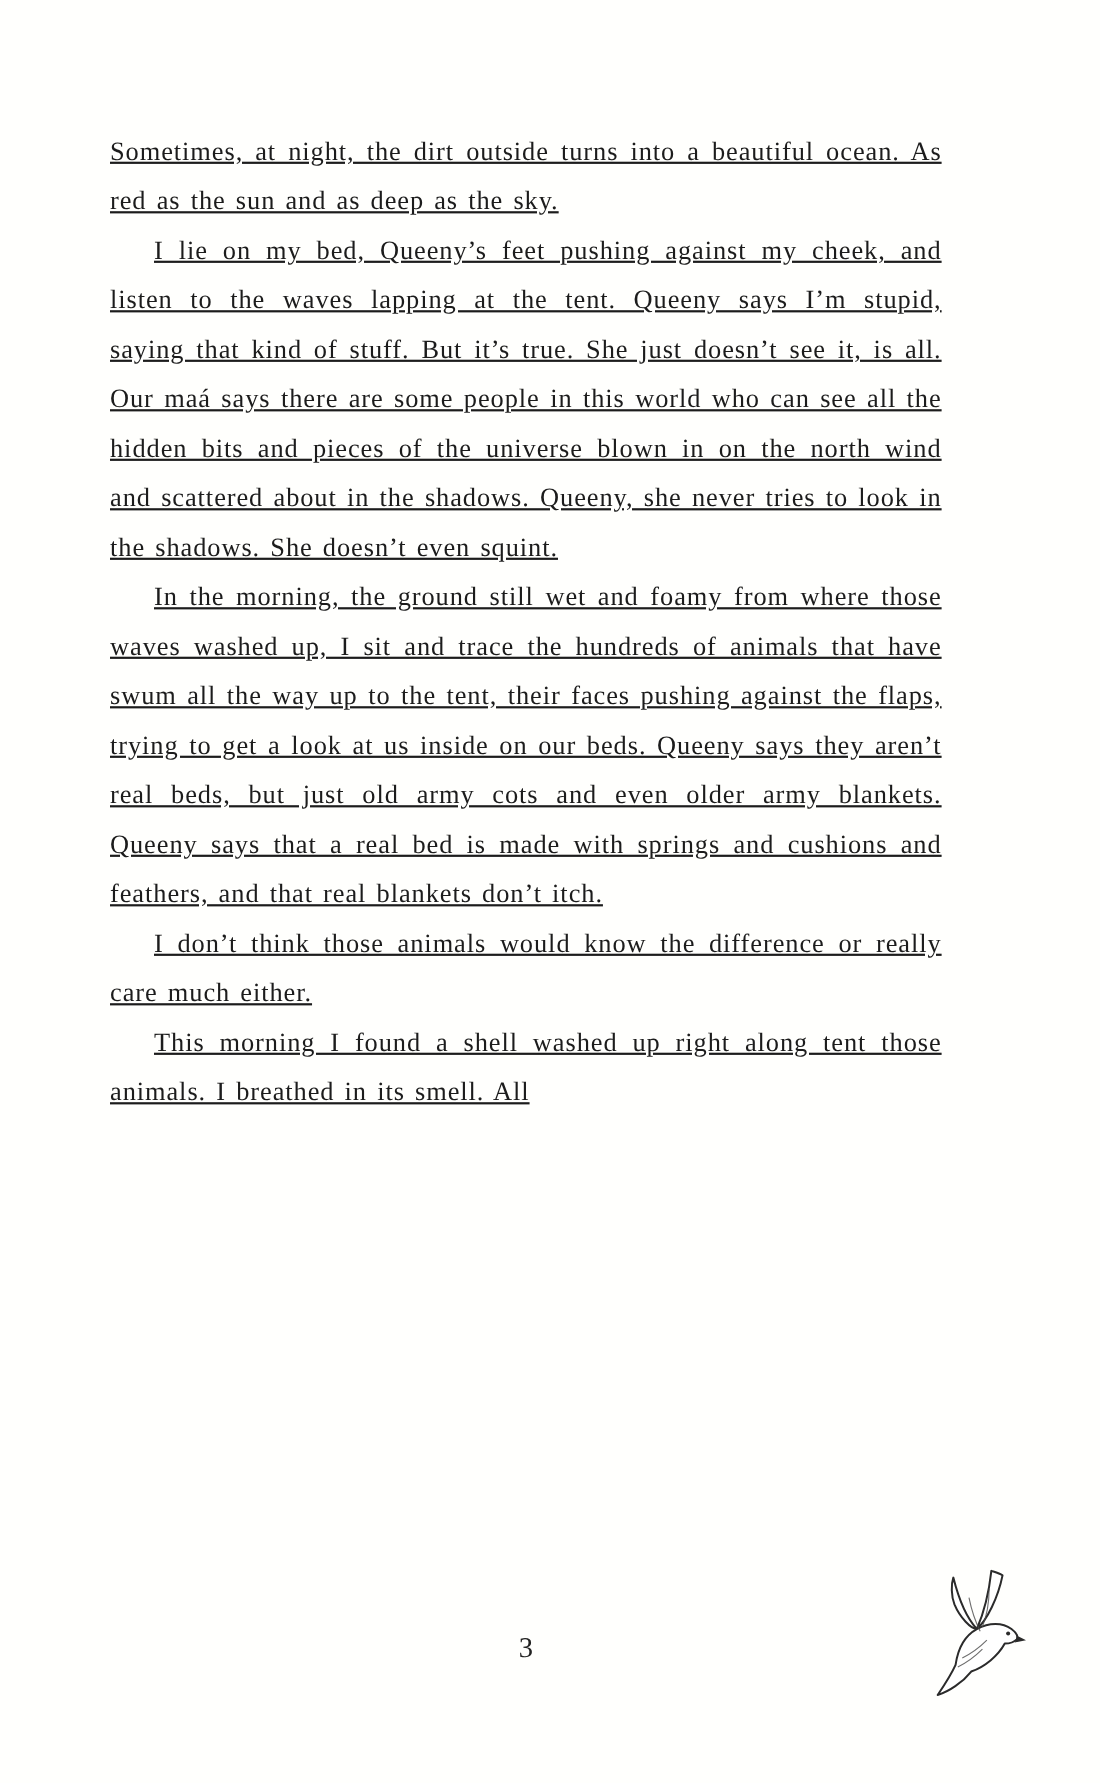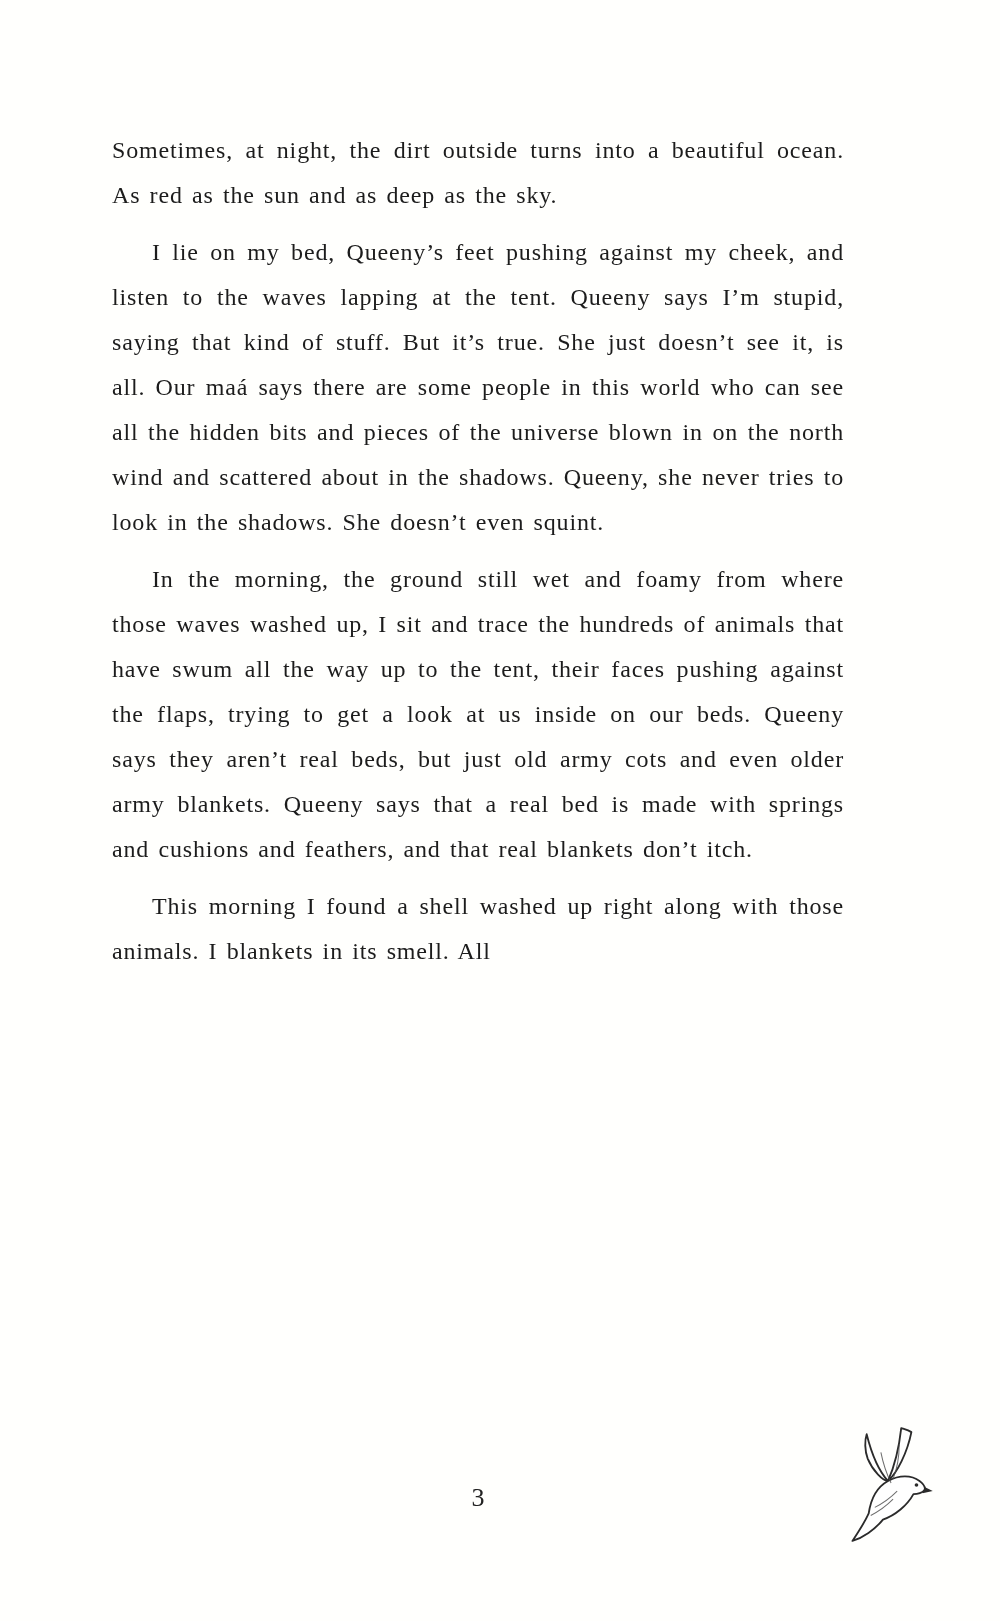--- a/index.html
+++ b/index.html
@@ -22,22 +22,23 @@
     left: 100px;
     top: 116px;
     width: 756px;
     font-size: 24px;
     line-height: 45px;
     text-align: justify;
     letter-spacing: 0.035em;
     word-spacing: 0.10em;
   }
   .para {
-    margin: 12px;
+    margin: 0;
     padding: 0;
+    text-decoration: underline;
   }
   .para.indent {
     text-indent: 40px;
   }
   .para em {
     font-style: italic;
   }
   .page-number {
     position: absolute;
     left: 100px;
@@ -62,21 +63,22 @@
 </style>
 </head>
 <body>
 
 <div class="page">
 
   <div class="text-block" id="paragraphs">
       <p class="para"><span>Sometimes, at night, the dirt outside turns into a beautiful ocean. As red as the sun and as deep as the sky.</span></p>
       <p class="para indent"><span>I lie on my bed, Queeny’s feet pushing against my cheek, and listen to the waves lapping at the tent. Queeny says I’m stupid, saying that kind of stuff. But it’s true. She just doesn’t see it, is all. Our maá says there are some people in this world who can see all the hidden bits and pieces of the universe blown in on the north wind and scattered about in the shadows. Queeny, she never tries to look in the shadows. She doesn’t even squint.</span></p>
       <p class="para indent"><span>In the morning, the ground still wet and foamy from where those waves washed up, I sit and trace the hundreds of animals that have swum all the way up to the tent, their faces pushing against the flaps, trying to get a look at us inside on our beds. Queeny says they aren’t real beds, but just old army cots and even older army blankets. Queeny says that a real bed is made with springs and cushions and feathers, and that real blankets don’t itch.</span></p>
-      <p class="para indent"><span>This morning I found a shell washed up right along with those animals. I blankets in its smell. All</span></p>
+      <p class="para indent"><span>I don’t think those animals would know the difference or really care much either.</span></p>
+      <p class="para indent"><span>This morning I found a shell washed up right along tent those animals. I breathed in its smell. All</span></p>
     </div>
 
   <div class="page-number">3</div>
 
   <div class="bird">
     <svg viewBox="0 0 92 120" xmlns="http://www.w3.org/2000/svg">
       <g fill="#ffffff" stroke="#2b2b2b" stroke-width="1.8" stroke-linejoin="round" stroke-linecap="round">
 
         <path d="M60 4 C58 22 54 40 47 56 C56 48 66 28 70 8 C67 6 63 5 60 4 Z"></path>
 

